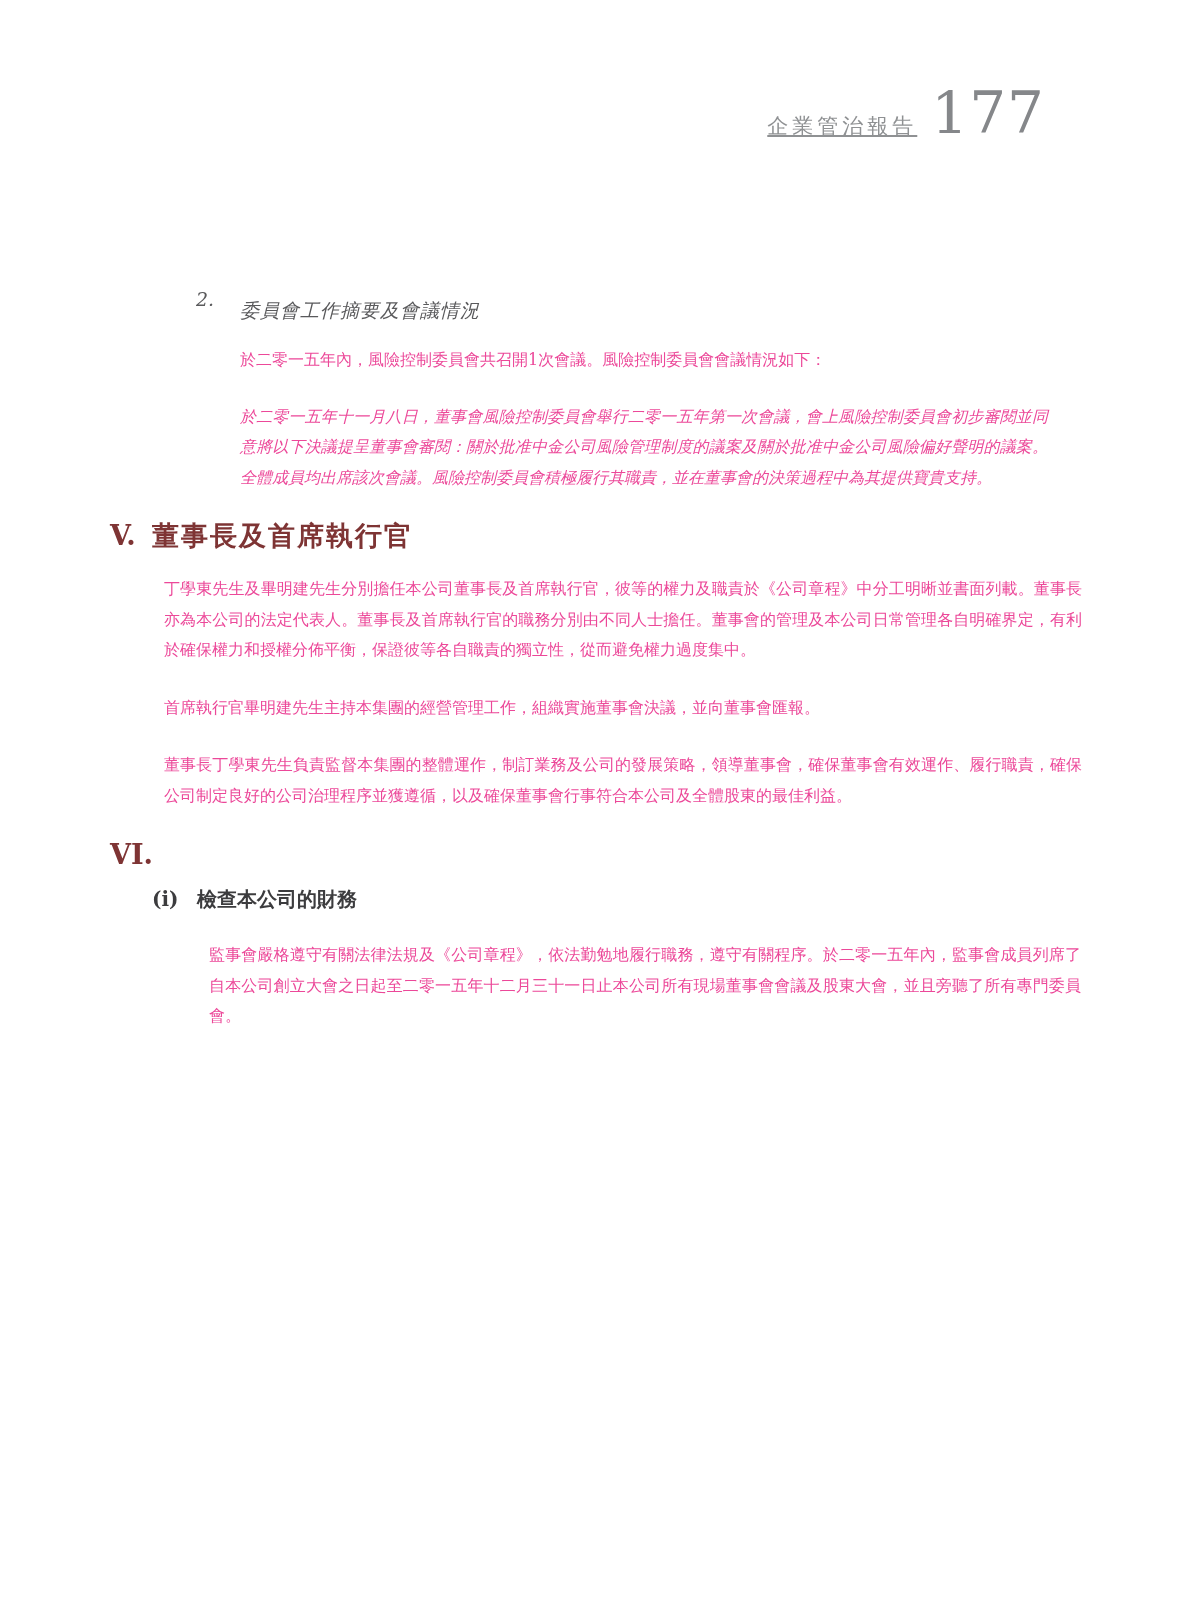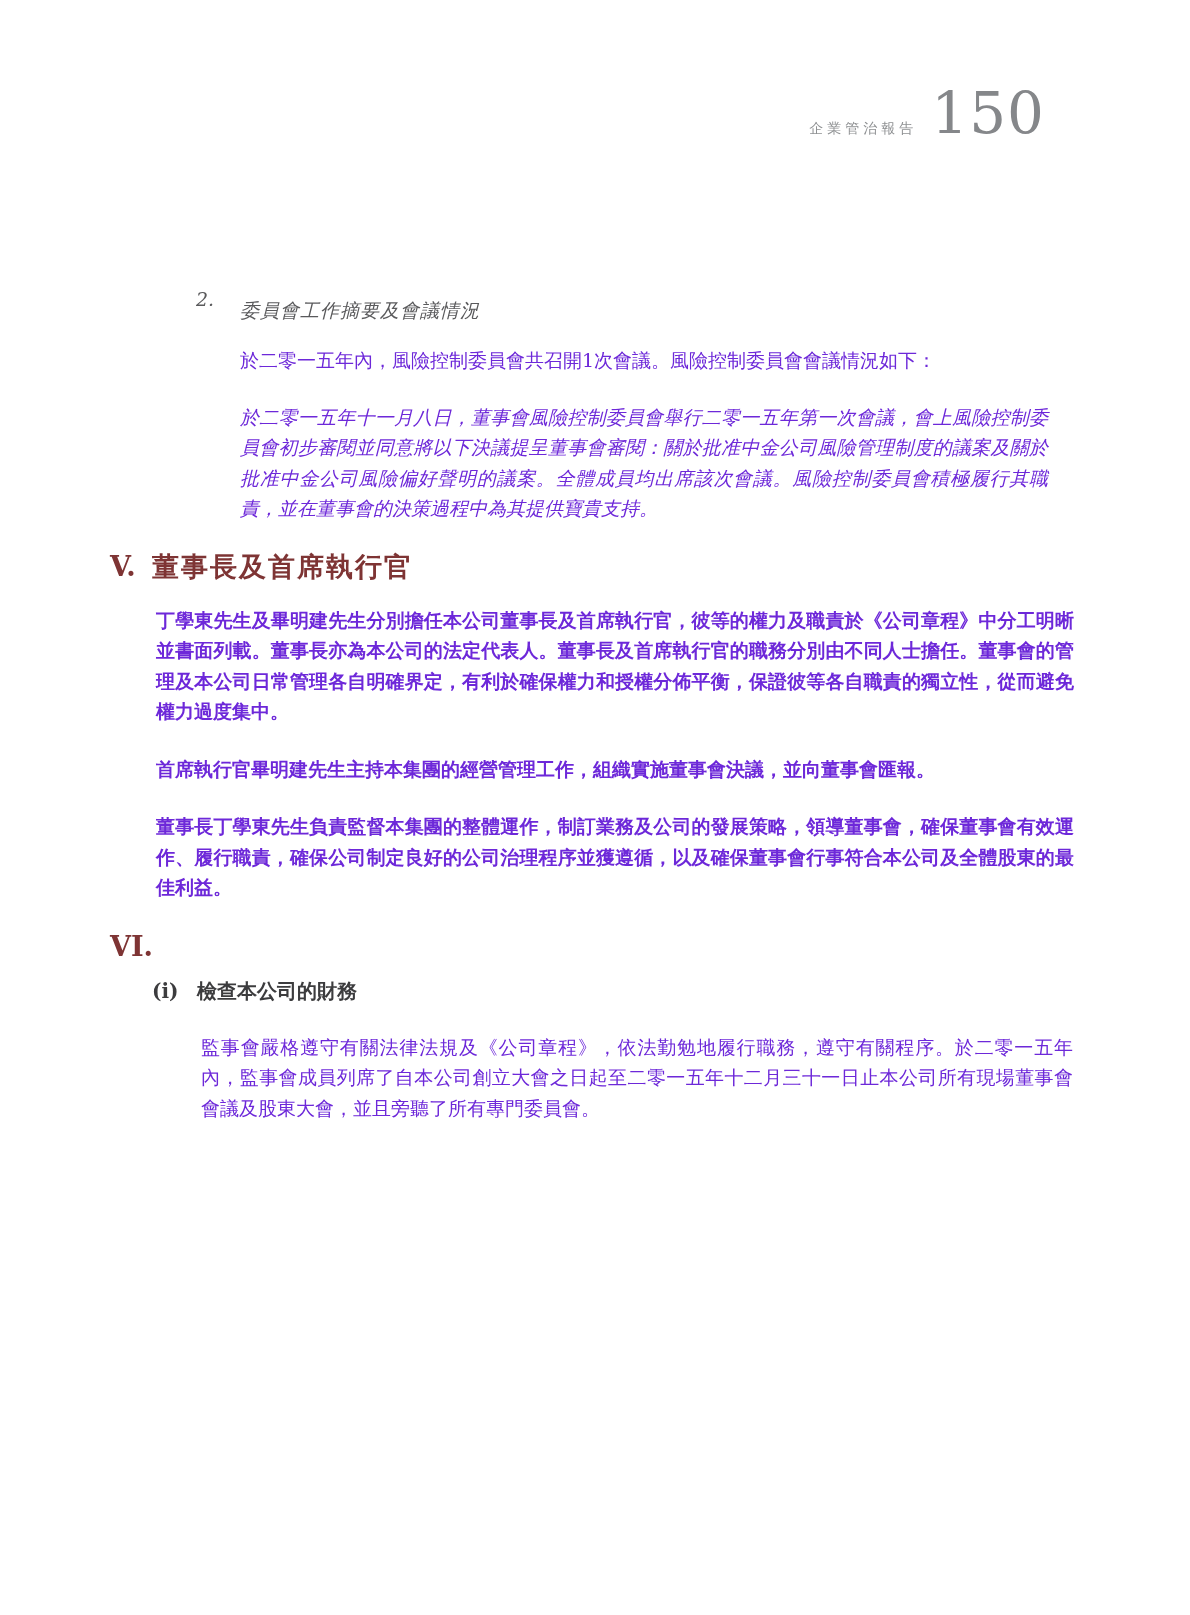--- a/index.html
+++ b/index.html
@@ -20,47 +20,48 @@
   
   .page-header {
     position: absolute;
     top: 84px;
     right: 145px;
     display: flex;
     align-items: baseline;
     gap: 14px;
   }
   .header-label {
-    font-size: 14px;
+    font-size: 21px;
     letter-spacing: 4px;
     color: #8f9193;
+    text-decoration: underline;
   }
   .header-pagenum {
     font-size: 58px;
     font-weight: 400;
     color: #85878a;
     letter-spacing: 1px;
     line-height: 1;
   }
 
   
   .content {
     position: absolute;
     top: 288px;
     left: 110px;
     width: 962px;
   }
 
   p.body-text {
-    margin: 4px;
-    font-size: 19px;
+    margin: 12px;
+    font-size: 16px;
     line-height: 30.5px;
     text-align: justify;
     text-justify: inter-ideograph;
-    color: #6d28d9;
+    color: #ec4899;
   }
 
   
   .item2 {
     margin-left: 86px;
   }
   .item2-heading {
     display: flex;
     font-size: 19px;
     font-style: italic;
@@ -93,21 +94,21 @@
   .roman-heading .num {
     flex: 0 0 42px;
     letter-spacing: 0;
   }
   .section-v .roman-heading { margin-top: 25px; }
   .section-vi .roman-heading { margin-top: 28px; justify-content: space-between; }
 
   .section-body {
     margin-left: 42px;
   }
-  .section-v .para { width: 918px; font-weight: bold; }
+  .section-v .para { width: 918px; }
   .section-v .para-1 { margin-top: 20px; }
   .section-v .para-2 { margin-top: 27px; }
   .section-v .para-3 { margin-top: 27px; }
 
   
   .sub-i-heading {
     display: flex;
     align-items: baseline;
     font-size: 20px;
     font-weight: bold;
@@ -125,21 +126,21 @@
   .sub-i-body .para-1 { margin-top: 17px; }
   .sub-i-body .para-2 { margin-top: 27px; }
 </style>
 </head>
 <body>
 
 <div class="page">
 
   <div class="page-header">
     <span class="header-label">企業管治報告</span>
-    <span class="header-pagenum">150</span>
+    <span class="header-pagenum">177</span>
   </div>
 
   <div class="content">
 
     <div class="item2">
       <div class="item2-heading">
         <span class="num">2.</span>
         <span class="ttl">委員會工作摘要及會議情況</span>
       </div>
       <p class="body-text para para-1">於二零一五年內，風險控制委員會共召開1次會議。風險控制委員會會議情況如下：</p>

